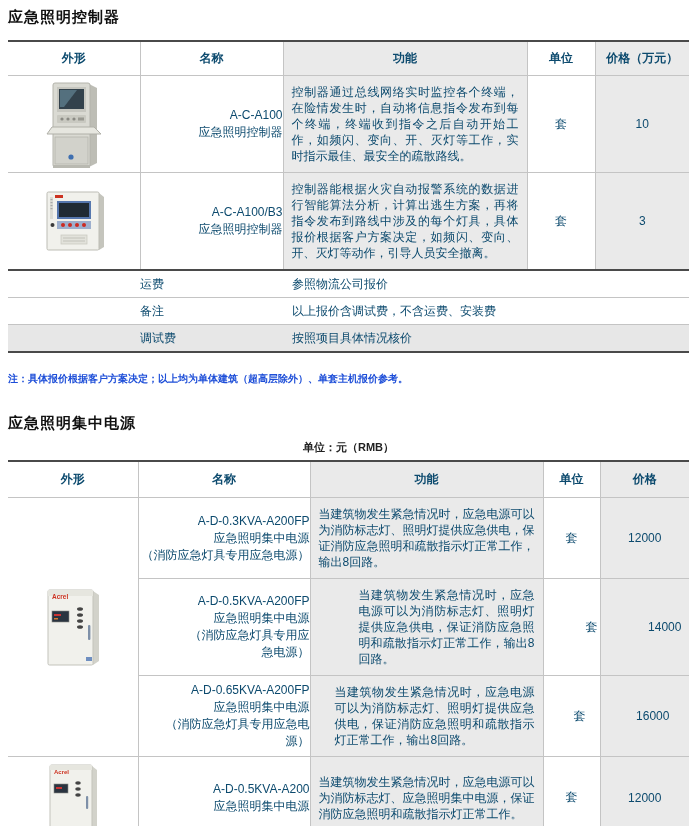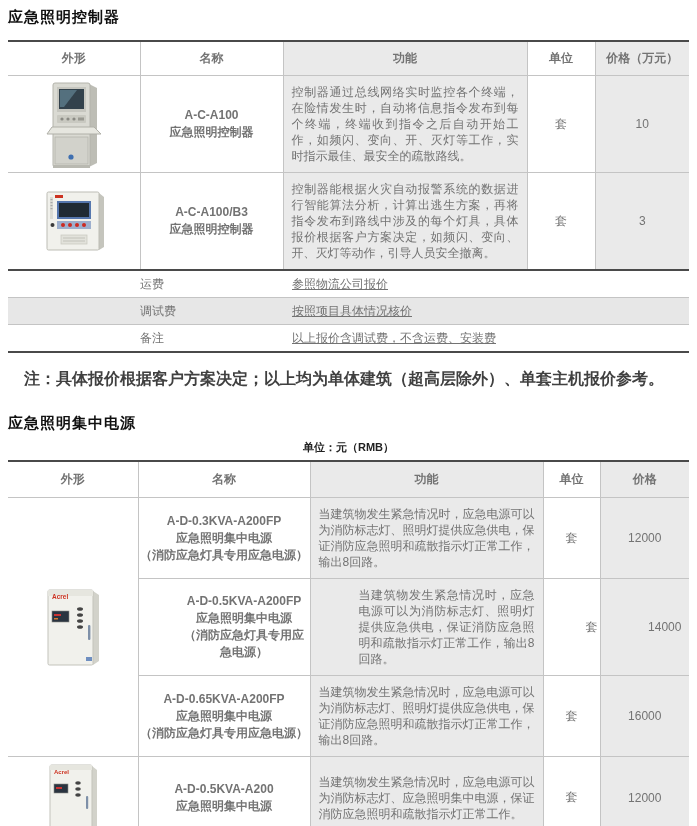--- a/index.html
+++ b/index.html
@@ -11,62 +11,62 @@
   }
   .page{padding:8px 8px 0 8px;}
   .sec-title{
     font-size:15px;font-weight:bold;color:#111;
     margin:0;line-height:18px;letter-spacing:1px;
   }
   
   table.t{
     border-collapse:collapse;table-layout:fixed;width:681px;
     border-top:2px solid #4a4a4a;border-bottom:2px solid #4a4a4a;
-    font-size:12px;color:#737373;
+    font-size:12px;color:#0c4a6e;
   }
   table.t1{margin-top:14px;}
   table.t2{margin-top:6px;}
   .t th,.t td{padding:0;vertical-align:middle;}
   .t th{
     font-weight:bold;text-align:center;height:33px;
     border-bottom:1px solid #c4c4c4;border-right:1px solid #c4c4c4;
   }
   .t2 th{height:35px;}
   .t th:last-child{border-right:none;margin-left:48px;}
   tr.prod td{
     border-bottom:1px solid #c4c4c4;border-right:1px solid #c4c4c4;
   }
   tr.prod td:last-child{border-right:none;}
   tr.prod-last td{border-bottom:2px solid #4a4a4a;}
   .t2 tr.prod:last-child td{border-bottom:none;}
   .shade{background:#eaeaea;}
   
   .img-cell{text-align:center;}
-  .name-cell{text-align:center;line-height:17px;font-weight:bold;}
+  .name-cell{text-align:right;line-height:17px;}
   .name-cell .nl{display:block;}
   .name-cell .nl:empty{display:none;}
   .func-cell{padding:8px 10px;}
   .func-cell p{margin:8px;line-height:16px;text-align:justify;}
   .unit-cell{text-align:center;}
   .price-cell{text-align:center;}
   .r1 td{height:96px;}
   .r2 td{height:93px;}
   .t2 .pr1 td{height:79px;}
   .t2 .pr2 td{height:81px;padding-left:40px;}
-  .t2 .pr3 td{height:79px;}
+  .t2 .pr3 td{height:79px;padding-left:16px;}
   .t2 .pr4 td{height:81px;}
   
   tr.fee td{height:26px;border-bottom:1px solid #c4c4c4;}
   tr.fee:last-child td{border-bottom:none;}
   tr.fee .fee-label{text-align:left;padding-left:132px;font-weight:normal;}
-  tr.fee .fee-value{padding-left:9px;text-align:left;text-decoration:underline;}
+  tr.fee .fee-value{padding-left:9px;text-align:left;}
   tr.fee-shaded td{background:#e7e7e7;}
   
   .note{
-    margin:18px 0 0 16px;font-size:16px;font-weight:bold;color:#404040;line-height:15px;
+    margin:18px 0 0 0;font-size:10px;font-weight:bold;color:#1d4ed8;line-height:15px;
   }
   .sec2-title{margin-top:28px;}
   .unit-label{
     width:681px;text-align:center;font-size:11px;font-weight:bold;
     color:#222;margin-top:9px;line-height:13px;
   }
   svg{display:block;margin:0 auto;}
 </style>
 </head>
 <body>
@@ -155,27 +155,27 @@
           <p>控制器能根据火灾自动报警系统的数据进行智能算法分析，计算出逃生方案，再将指令发布到路线中涉及的每个灯具，具体报价根据客户方案决定，如频闪、变向、开、灭灯等动作，引导人员安全撤离。</p>
         </td>
         <td class="unit-cell">套</td>
         <td class="price-cell shade">3</td>
       </tr>
 
       <tr class="fee">
         <td colspan="2" class="fee-label">运费</td>
         <td colspan="3" class="fee-value">参照物流公司报价</td>
       </tr>
+      <tr class="fee">
+        <td colspan="2" class="fee-label">备注</td>
+        <td colspan="3" class="fee-value">以上报价含调试费，不含运费、安装费</td>
+      </tr>
       <tr class="fee fee-shaded">
         <td colspan="2" class="fee-label">调试费</td>
         <td colspan="3" class="fee-value">按照项目具体情况核价</td>
-      </tr>
-      <tr class="fee">
-        <td colspan="2" class="fee-label">备注</td>
-        <td colspan="3" class="fee-value">以上报价含调试费，不含运费、安装费</td>
       </tr>
     </tbody>
   </table>
 
   <p class="note">注：具体报价根据客户方案决定；以上均为单体建筑（超高层除外）、单套主机报价参考。</p>
 
   <h1 class="sec-title sec2-title">应急照明集中电源</h1>
   <div class="unit-label">单位：元（RMB）</div>
 
   <table class="t t2">

